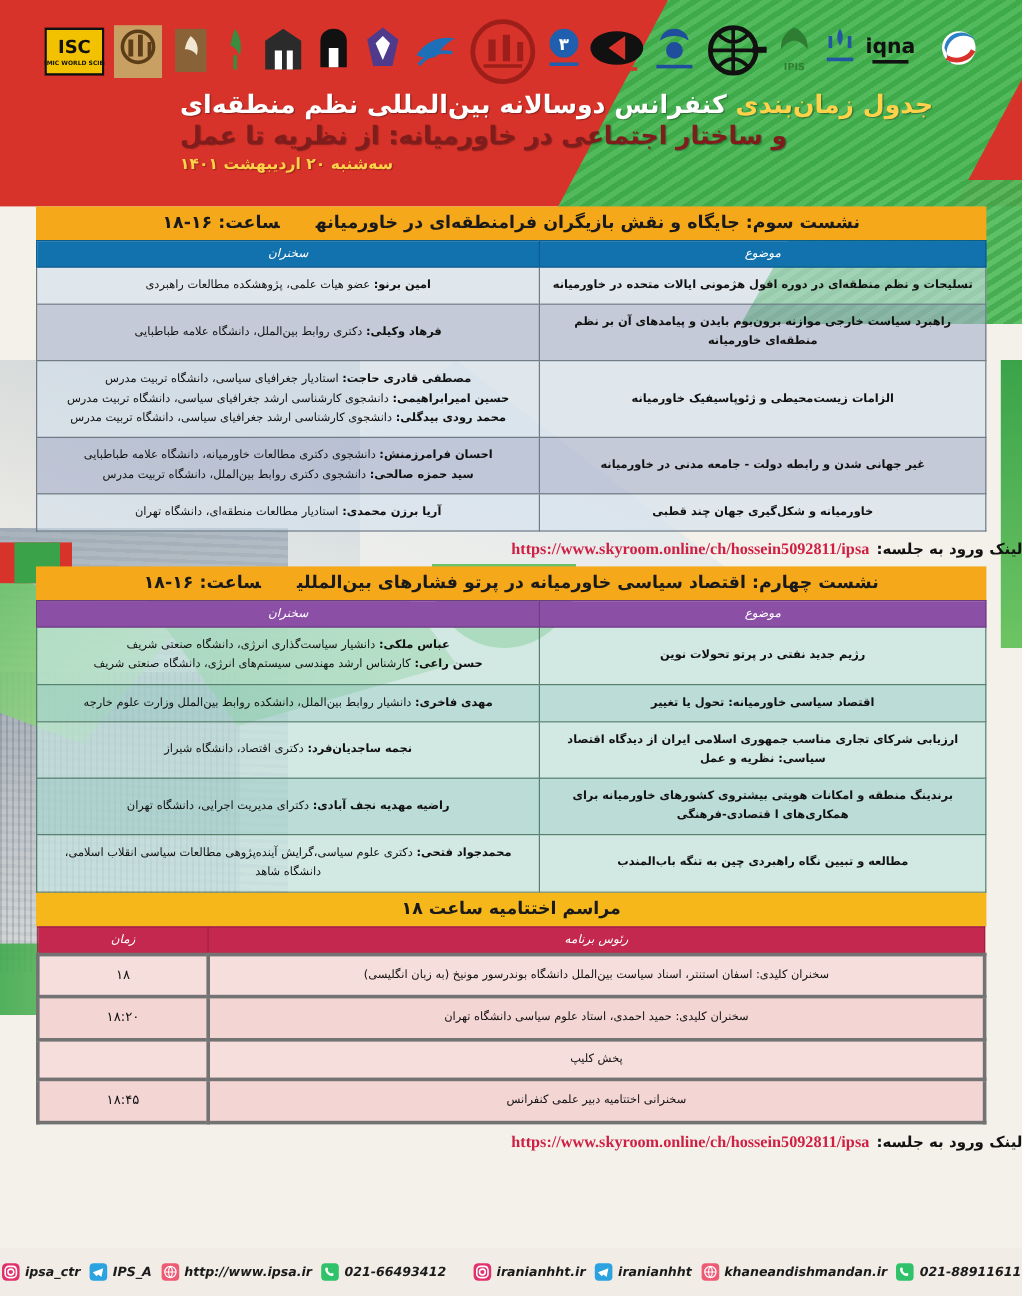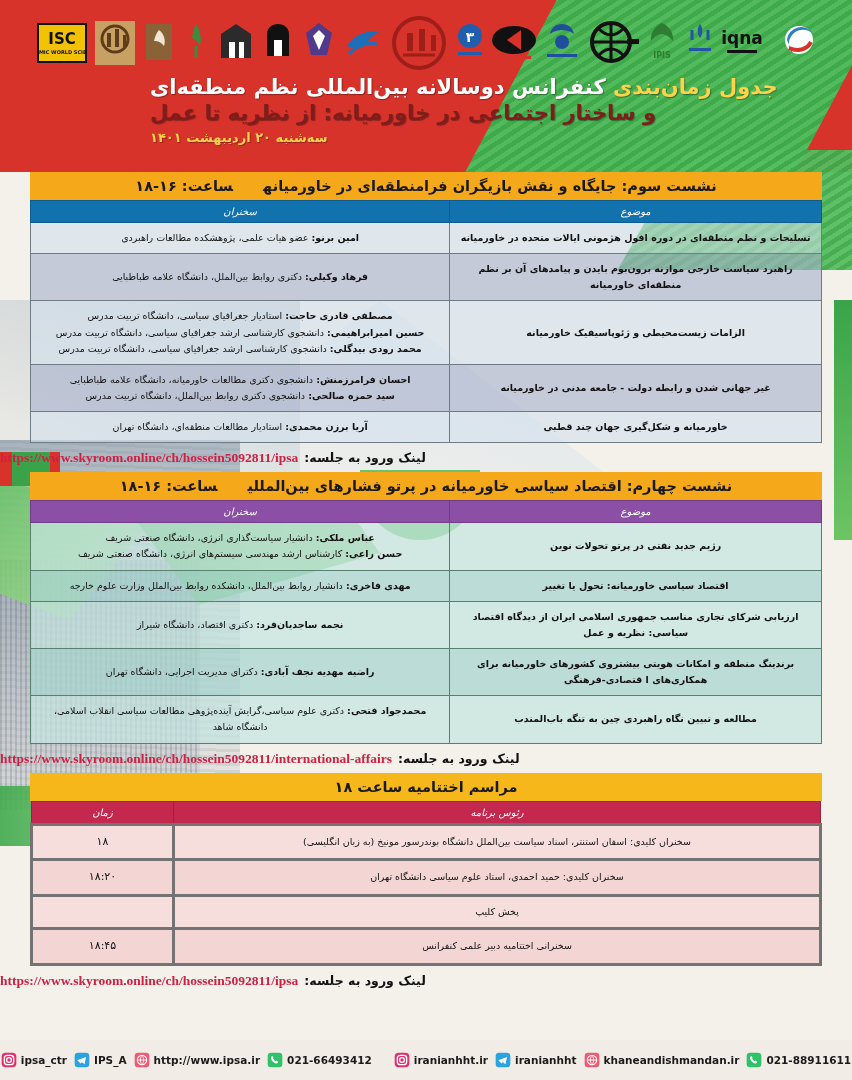--- a/index.html
+++ b/index.html
@@ -166,36 +166,36 @@
 
   
   .sc .session-title { background: #f6b71b; }
   .sc th { background: #c4284e; border: 1px solid #9e1f3e; }
   .sc td { border: 3px solid #737373; }
   .sc tr.alt td { background: #f3d5d4; }
   .sc tr.plain td { background: #f6dedc; }
   .sc td.time-cell { font-size: 11px; font-weight: normal; }
 
   .link-row {
-    direction: rtl; text-align: left; padding: 7px 0 6px;
+    direction: rtl; text-align: right; padding: 7px 0 6px;
     font-size: 12.5px; font-weight: bold; color: #111;
     position: relative; z-index: 4;
   }
   .link-row .url {
     color: #cf1f43; font-family: "Liberation Serif", "DejaVu Serif", serif;
     font-weight: bold; font-size: 13.5px; direction: ltr;
     display: inline-block; margin-right: 6px;
   }
 
   
   .footer {
     position: absolute; left: 0; bottom: 0; width: 852px; height: 40px;
     background: #f1ede6; z-index: 5;
     display: flex; align-items: center; justify-content: center; gap: 7px;
-    direction: ltr; padding: 0 10px;
+    direction: ltr; padding: 0 10px; font-style: italic;
   }
   .fitem { display: flex; align-items: center; gap: 4px; }
   .fitem .lbl { font-size: 10.5px; font-weight: bold; color: #1a1a1a; white-space: nowrap; }
   .ficon { width: 16px; height: 16px; flex: 0 0 16px; display:block; border-radius: 4px; }
   .fsep { width: 3px; height: 17px; background: #2fa84f; margin: 0 4px; }
 </style>
 </head>
 <body>
 
 <div id="poster">
@@ -441,23 +441,20 @@
             </tr>
             <tr class="plain">
               <td class="topic">مطالعه و تبیین نگاه راهبردی چین به تنگه باب‌المندب</td>
               <td class="speaker">
                 <div><span class="nm">محمدجواد فتحی:</span><span> دکتری علوم سیاسی،گرایش آینده‌پژوهی مطالعات سیاسی انقلاب اسلامی، دانشگاه شاهد</span></div>
               </td>
             </tr>
           </tbody>
       </table>
     </div>
-    <div class="link-row">
-      <span>لینک ورود به جلسه:</span><span class="url">https://www.skyroom.online/ch/hossein5092811/international-affairs</span>
-    </div>
 
     <div class="session sc">
       <div class="session-title">مراسم اختتامیه  ساعت ۱۸</div>
       <table class="sched">
         <colgroup>
             <col style="width:82%">
             <col style="width:18%">
           </colgroup>
         <thead>
             <tr>

